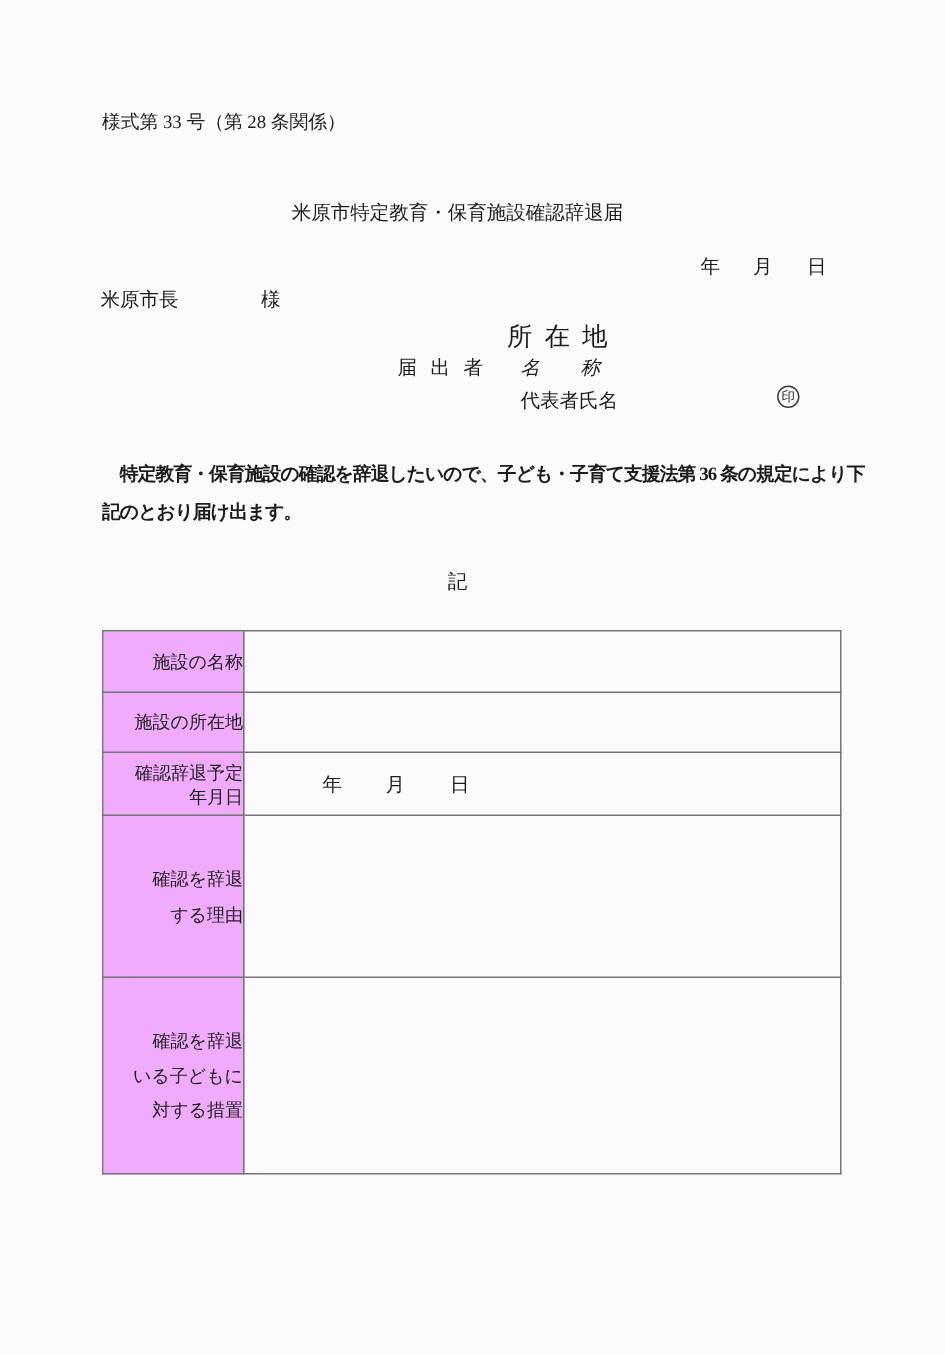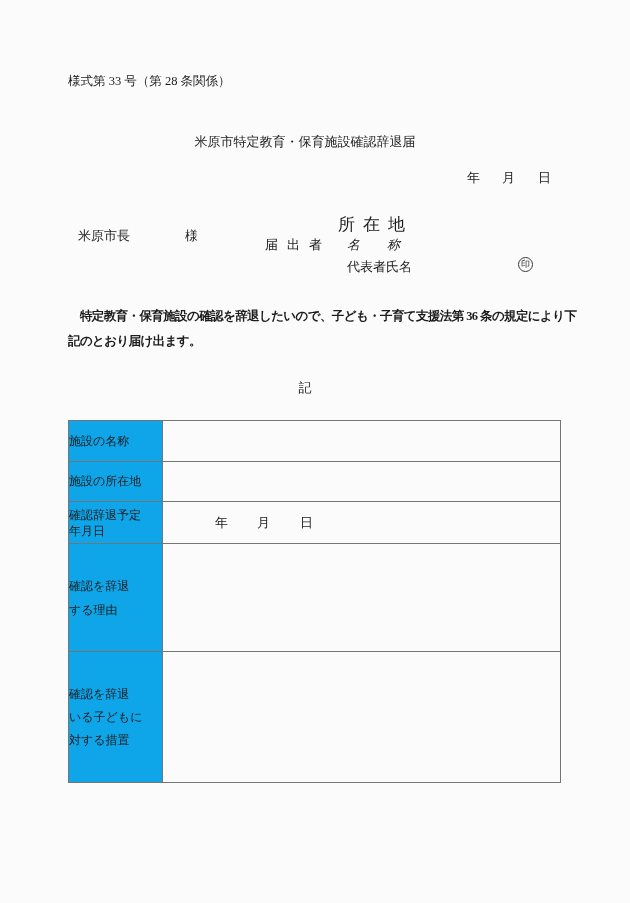--- a/index.html
+++ b/index.html
@@ -15,21 +15,21 @@
   }
   .abs{position:absolute;line-height:1.15;white-space:nowrap;}
 
   .form-number{top:74px;left:68px;font-size:12.5px;}
   .doc-title{top:135px;left:0;right:0;text-align:center;font-size:13px;}
 
   .date-line{top:171px;left:467px;font-size:13px;}
   .date-line .gm{margin-left:22px;}
   .date-line .gd{margin-left:23px;}
 
-  .addressee{top:193px;left:78px;font-size:13px;margin-top:36px;}
+  .addressee{top:193px;left:67px;font-size:13px;}
   .addressee .honorific{margin-left:55px;}
 
   .loc-line{top:215px;left:338px;font-size:17px;letter-spacing:8px;}
   .notifier-label{top:238px;left:265px;font-size:13px;letter-spacing:9px;}
   .name-label{top:238px;left:347px;font-size:13px;letter-spacing:27px;font-style:italic;}
   .rep-line{top:260px;left:347px;font-size:13px;}
 
   .seal{
     top:257px;left:518px;
     width:15px;height:15px;
@@ -46,22 +46,22 @@
   table.form-table{
     position:absolute;top:420px;left:68px;
     width:492px;border-collapse:collapse;table-layout:fixed;
   }
   .form-table td{
     border:1px solid #757575;
     padding:0;vertical-align:middle;
     font-size:12px;
   }
   .form-table td.label{
-    background:#0ea5e9;
-    text-align:left;
+    background:#f0abfc;
+    text-align:right;
     width:94px;
   }
   .form-table td.label span{display:block;}
   .form-table td.value{background:transparent;}
   tr.r1{height:41px;} tr.r2{height:40px;} tr.r3{height:42px;}
   tr.r4{height:108px;padding-left:14px;} tr.r5{height:131px;}
   tr.r3 td.label{line-height:16px;margin-left:14px;}
   tr.r4 td.label{line-height:24px;}
   tr.r5 td.label{line-height:23px;}
   td.date-cell{font-size:13px;padding-left:52px;}

